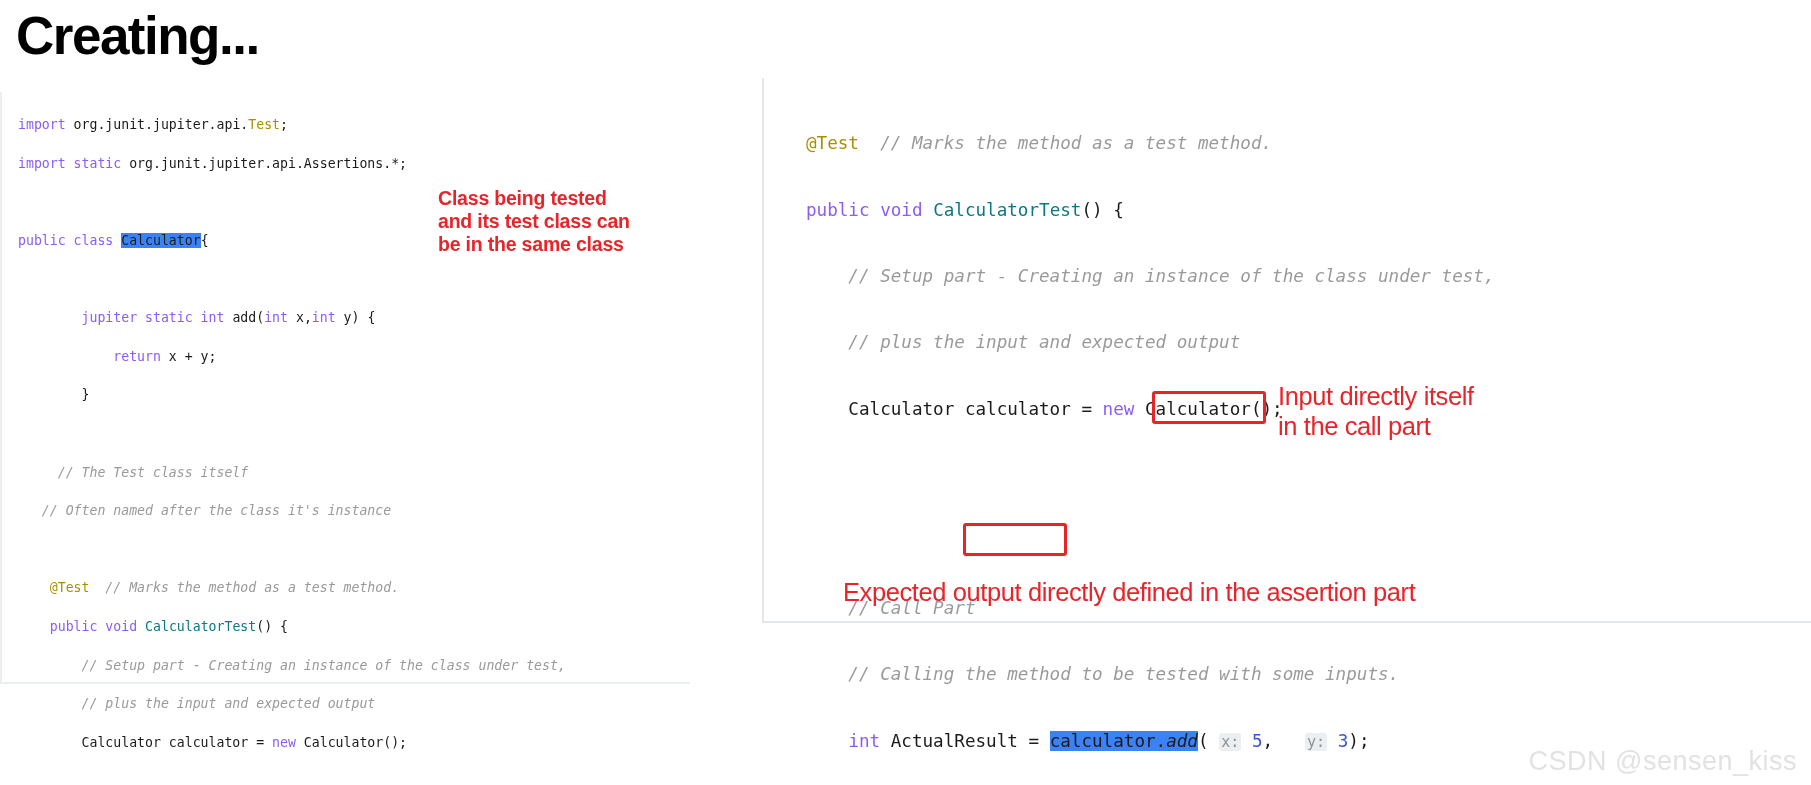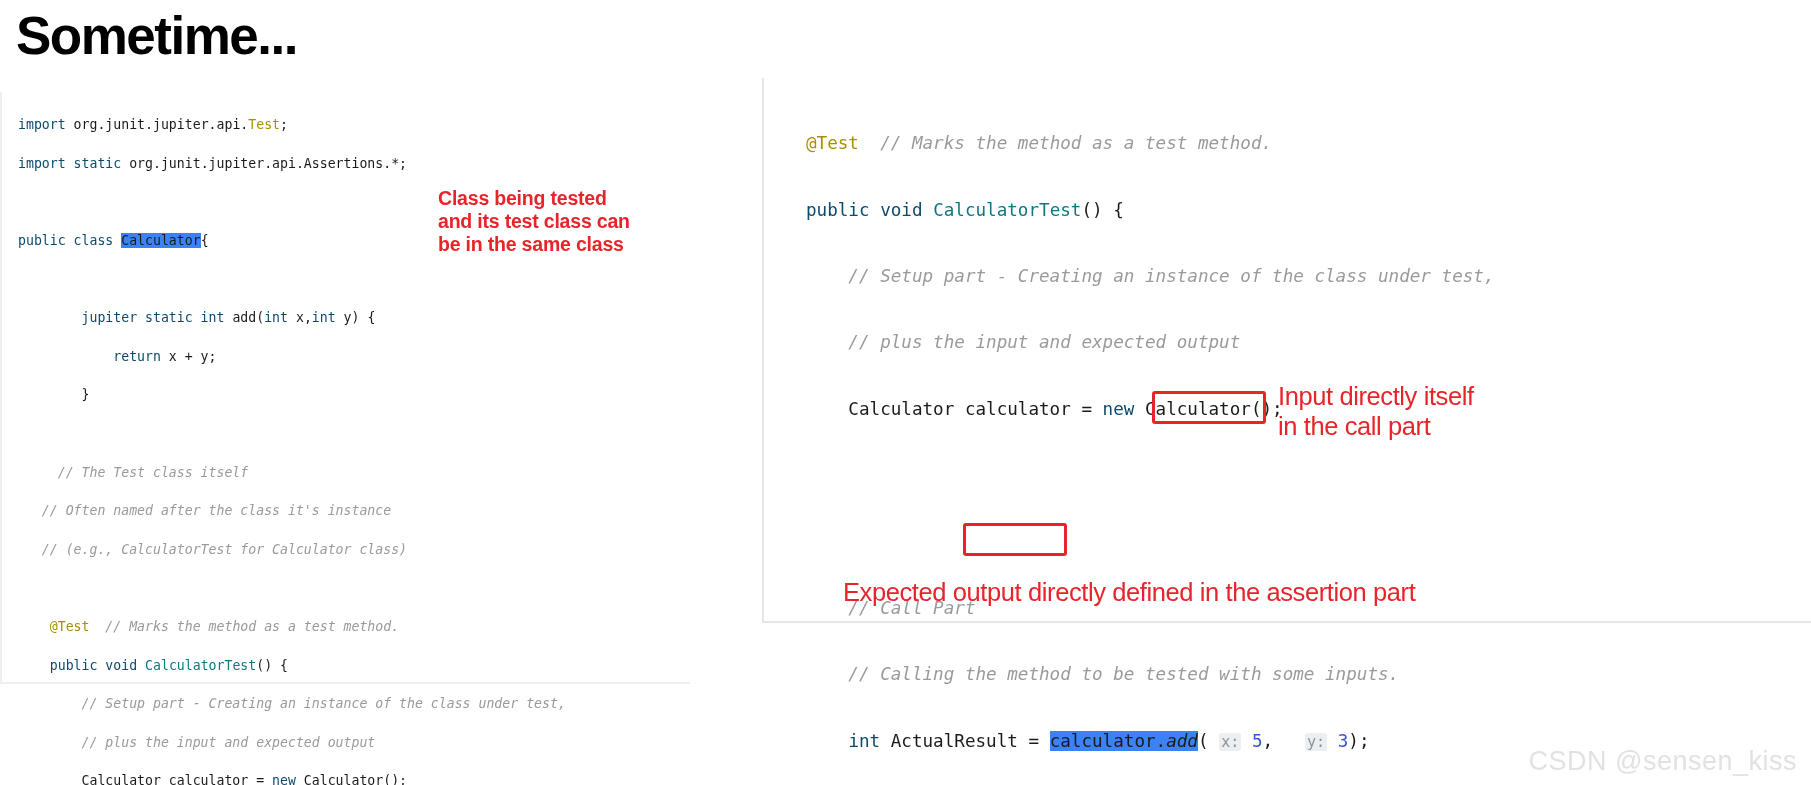--- a/index.html
+++ b/index.html
@@ -36,21 +36,21 @@
     font-family: "DejaVu Sans Mono", "Liberation Mono", monospace;
     color: #1b1b1b;
     white-space: pre;
   }
   .code-line {
     white-space: pre;
     display: block;
   }
 
   
-  .kw      { color: #0c4a6e; text-align: center; }
+  .kw      { color: #8b5cf6; text-align: center; }
   .type    { color: #0b7884; }
   .num     { color: #3a54d6; }
   .cmt     { color: #9a9a9a; font-style: italic; }
   .anno    { color: #a89000; }
   .plain   { color: #1b1b1b; }
   .hl      { background: #3b82f6; }
   .mname   { font-style: italic; }
   .hint {
     background: #eceff1;
     color: #8f9398;
@@ -143,36 +143,35 @@
     font-family: "Liberation Sans", sans-serif;
     font-size: 27px;
     color: #e2e2e2;
     letter-spacing: 0.5px;
     white-space: nowrap;
   }
 </style>
 </head>
 <body>
 
-<div id="slide-title">Sometime...</div>
+<div id="slide-title">Creating...</div>
 
 <div id="left-panel" class="code-panel">
   <div id="left-code">
 <span class="code-line"><span class="kw">import</span> <span class="plain">org.junit.jupiter.api.</span><span class="anno">Test</span><span class="plain">;</span></span>
 <span class="code-line"><span class="kw">import static</span> <span class="plain">org.junit.jupiter.api.Assertions.*;</span></span>
 <span class="code-line"> </span>
 <span class="code-line"><span class="kw">public class</span> <span class="hl plain">Calculator</span><span class="plain">{</span></span>
 <span class="code-line"> </span>
 <span class="code-line"><span class="plain">        </span><span class="kw">jupiter static int</span> <span class="plain">add(</span><span class="kw">int</span><span class="plain"> x,</span><span class="kw">int</span><span class="plain"> y) {</span></span>
 <span class="code-line"><span class="plain">            </span><span class="kw">return</span><span class="plain"> x + y;</span></span>
 <span class="code-line"><span class="plain">        }</span></span>
 <span class="code-line"> </span>
 <span class="code-line"><span class="cmt">     // The Test class itself</span></span>
 <span class="code-line"><span class="cmt">   // Often named after the class it's instance</span></span>
-<span class="code-line"><span class="cmt">   // (e.g., CalculatorTest for Calculator class)</span></span>
 <span class="code-line"> </span>
 <span class="code-line"><span class="plain">    </span><span class="anno">@Test</span><span class="cmt">  // Marks the method as a test method.</span></span>
 <span class="code-line"><span class="plain">    </span><span class="kw">public void</span> <span class="type">CalculatorTest</span><span class="plain">() {</span></span>
 <span class="code-line"><span class="cmt">        // Setup part - Creating an instance of the class under test,</span></span>
 <span class="code-line"><span class="cmt">        // plus the input and expected output</span></span>
 <span class="code-line"><span class="plain">        Calculator calculator = </span><span class="kw">new</span><span class="plain"> Calculator();</span></span>
 
 
 
 

